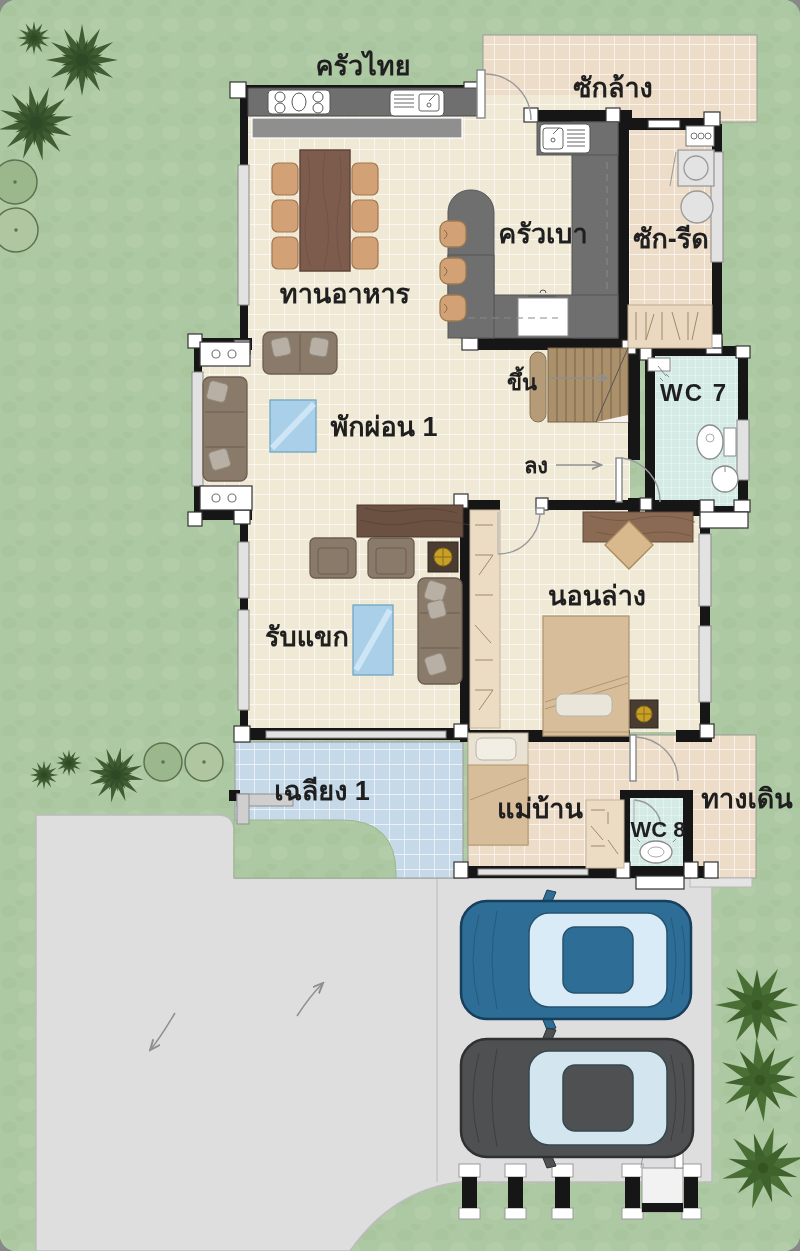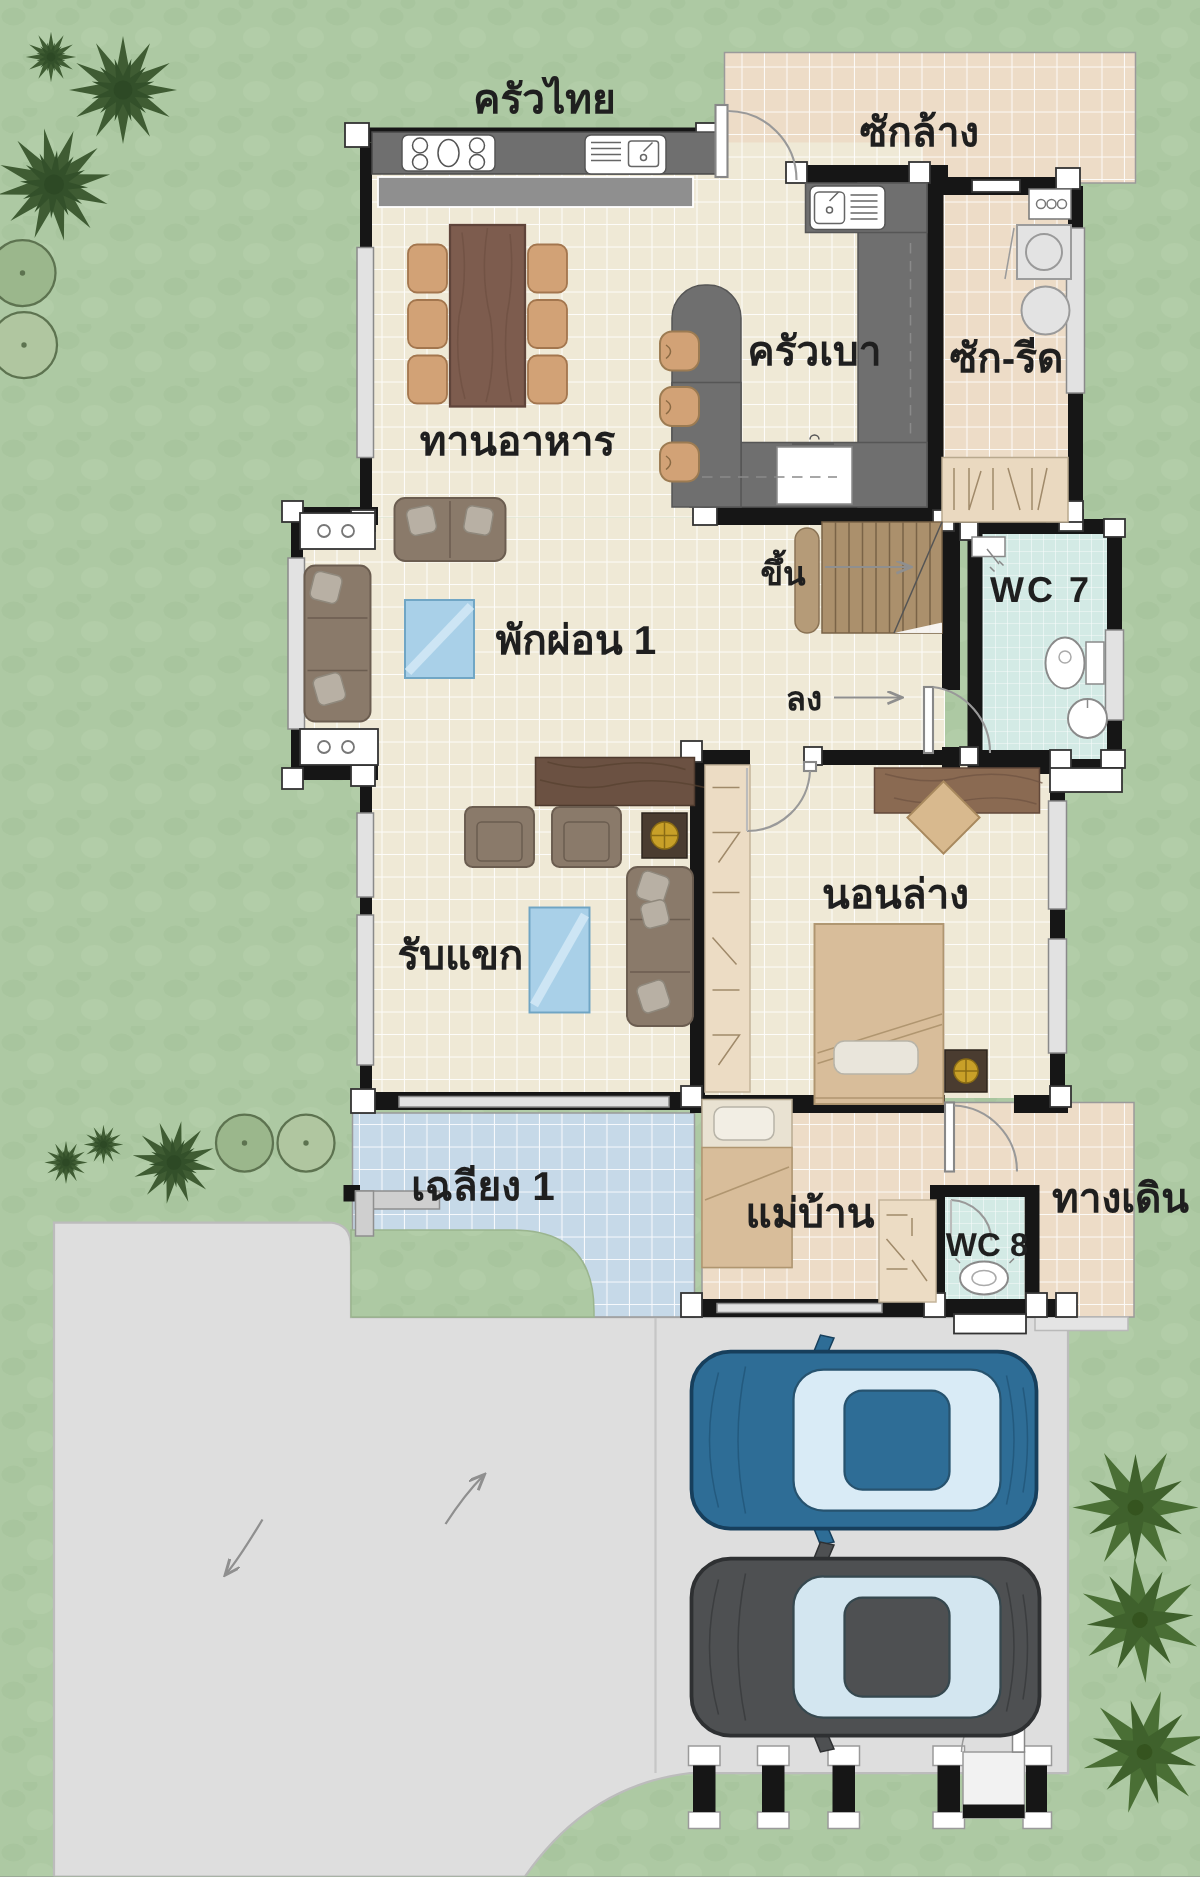--- a/index.html
+++ b/index.html
@@ -1,17 +1,17 @@
 <!DOCTYPE html>
 <html><head>
 <meta charset="utf-8">
 <style>
   html,body{margin:0;padding:0;background:#888;}
   #stage{position:relative;width:800px;height:1251px;overflow:hidden;background:#adc9a3;
-         font-family:"Liberation Sans",sans-serif;}
+         font-family:"Liberation Sans",sans-serif;border-radius:16px;}
   svg{display:block}
   text{font-family:"Liberation Sans","DejaVu Sans",sans-serif;fill:#1f1f1f;font-weight:600;}
   .lbl{font-size:27px;}
   .lbl-sm{font-size:22px;}
   .lbl-wc{font-size:24px;letter-spacing:2px;}
 </style>
 </head>
 <body>
 
 <div id="stage">

